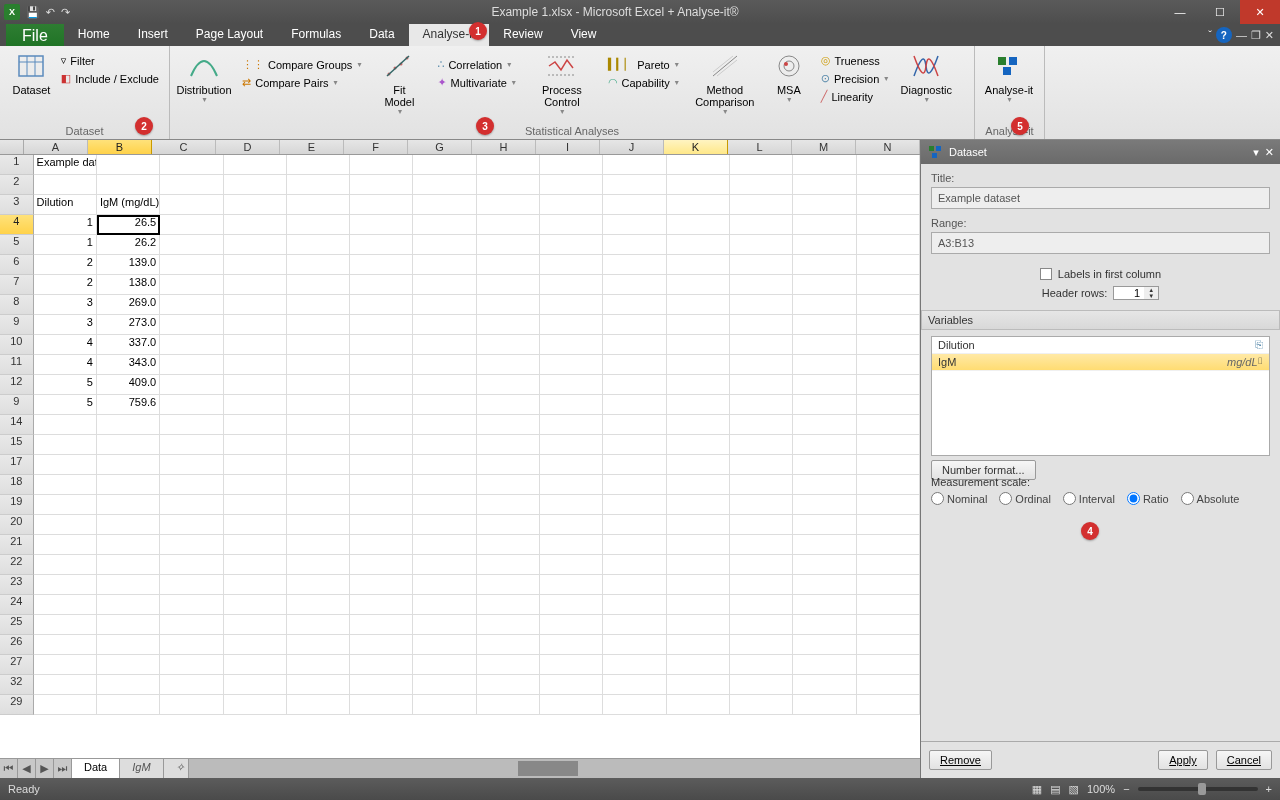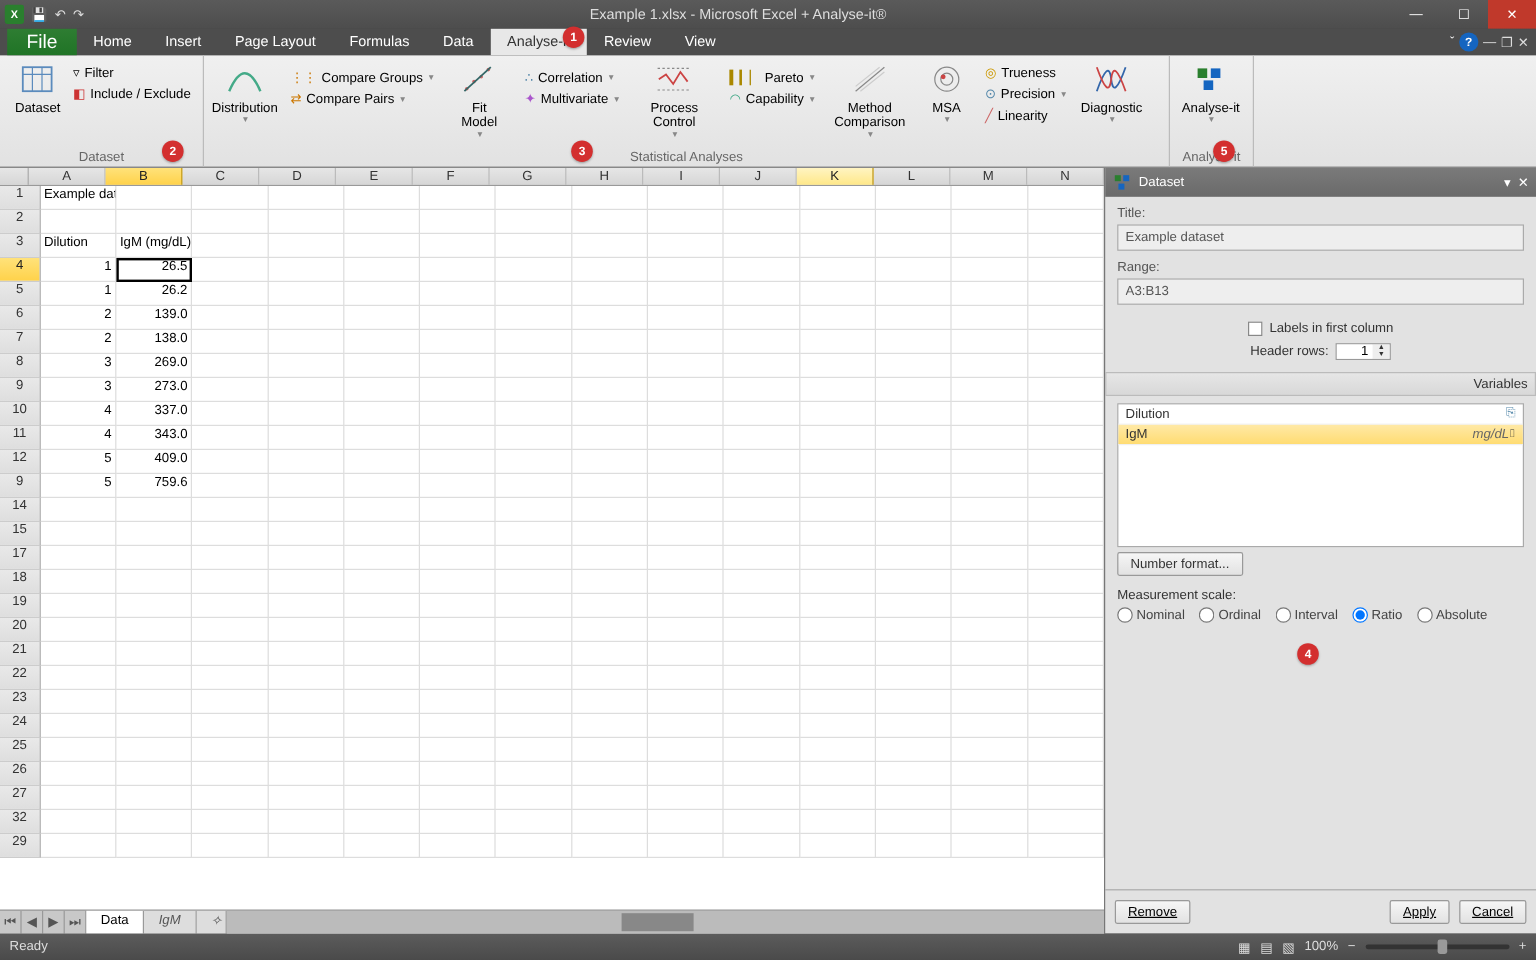--- a/index.html
+++ b/index.html
@@ -57,21 +57,21 @@
 
 
 .sidepanel { width: 360px; background:#e2e2e2; border-left:1px solid #777; display:flex; flex-direction:column; }
 .sp-title { height:24px; background:linear-gradient(#7a7a7a,#6a6a6a); color:#fff; display:flex; align-items:center; padding:0 6px; font-size:12px;}
 .sp-title .spicon { width:16px; height:16px; margin-right:6px; display:flex; align-items:center; justify-content:center;}
 .sp-title .right { margin-left:auto; display:flex; gap:6px;}
 .sp-body { flex:1; padding:8px 10px; overflow:auto; color:#333;}
 .sp-body label.small { display:block; color:#555; margin-bottom:3px;}
 .sp-input { width:100%; height:22px; border:1px solid #aaa; background:#eee; padding:2px 6px; color:#555; margin-bottom:8px;}
 .sp-row { display:flex; align-items:center; gap:6px; justify-content:center; margin:6px 0;}
-.sp-section { background:linear-gradient(#e6e6e6,#d8d8d8); border:1px solid #bbb; padding:3px 6px; margin:10px -10px 6px -10px; font-weight:normal; color:#333;text-align:right;}
+.sp-section { background:linear-gradient(#e6e6e6,#d8d8d8); border:1px solid #bbb; padding:3px 6px; margin:10px -10px 6px -10px; font-weight:normal; color:#333;}
 .varlist { border:1px solid #aaa; background:#fff; height:120px; }
 .varlist .vrow { display:flex; padding:2px 6px; border-bottom:1px solid #f0f0f0;}
 .varlist .vrow.sel { background:linear-gradient(#ffe9a6,#ffdc72);}
 .varlist .unit { margin-left:auto; font-style:italic; color:#666;}
 .btn { border:1px solid #999; background:linear-gradient(#f6f6f6,#e2e2e2); padding:3px 10px; cursor:default; border-radius:2px;}
 .radios { display:flex; gap:12px; flex-wrap:wrap; margin-top:4px;}
 .radios label { display:flex; align-items:center; gap:3px; color:#444;}
 .sp-footer { border-top:1px solid #aaa; padding:8px; display:flex; gap:8px;text-decoration:underline;}
 .sp-footer .spacer { flex:1; }
 
@@ -860,21 +860,21 @@
           </div>
           <div class="vrow sel">
             <span>IgM</span>
             <span class="unit">mg/dL</span>
             <span style="font-size: 9px;"> ⌷</span>
           </div>
         </div>
       <div style="margin-top:8px;">
         <span class="btn">Number format...</span>
       </div>
-      <div style="margin-top:14px; position:relative;">
+      <div style="margin-top:0; position:relative;">
         <div>Measurement scale:</div>
         <div class="radios" id="radios">
             <label>
               <input type="radio" name="scale" style="">
               <span>Nominal</span>
             </label>
             <label>
               <input type="radio" name="scale" style="">
               <span>Ordinal</span>
             </label>

